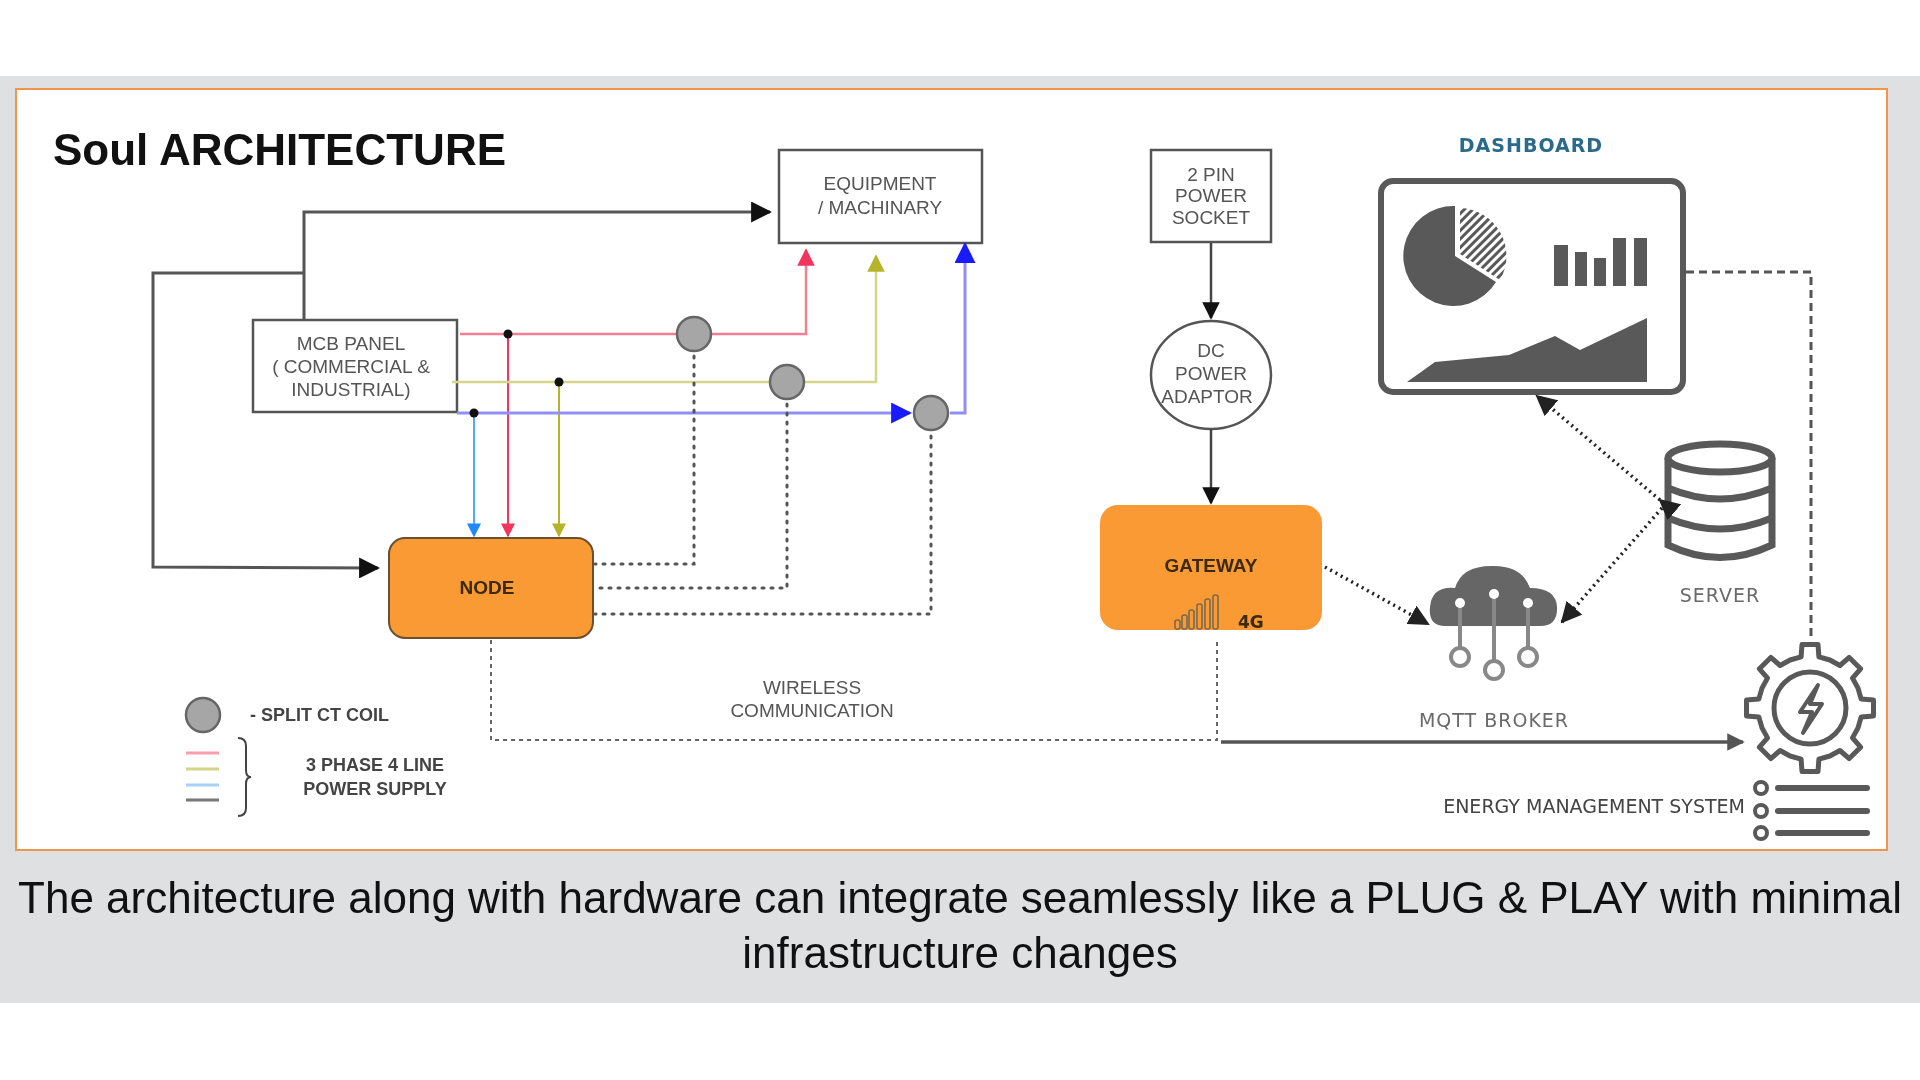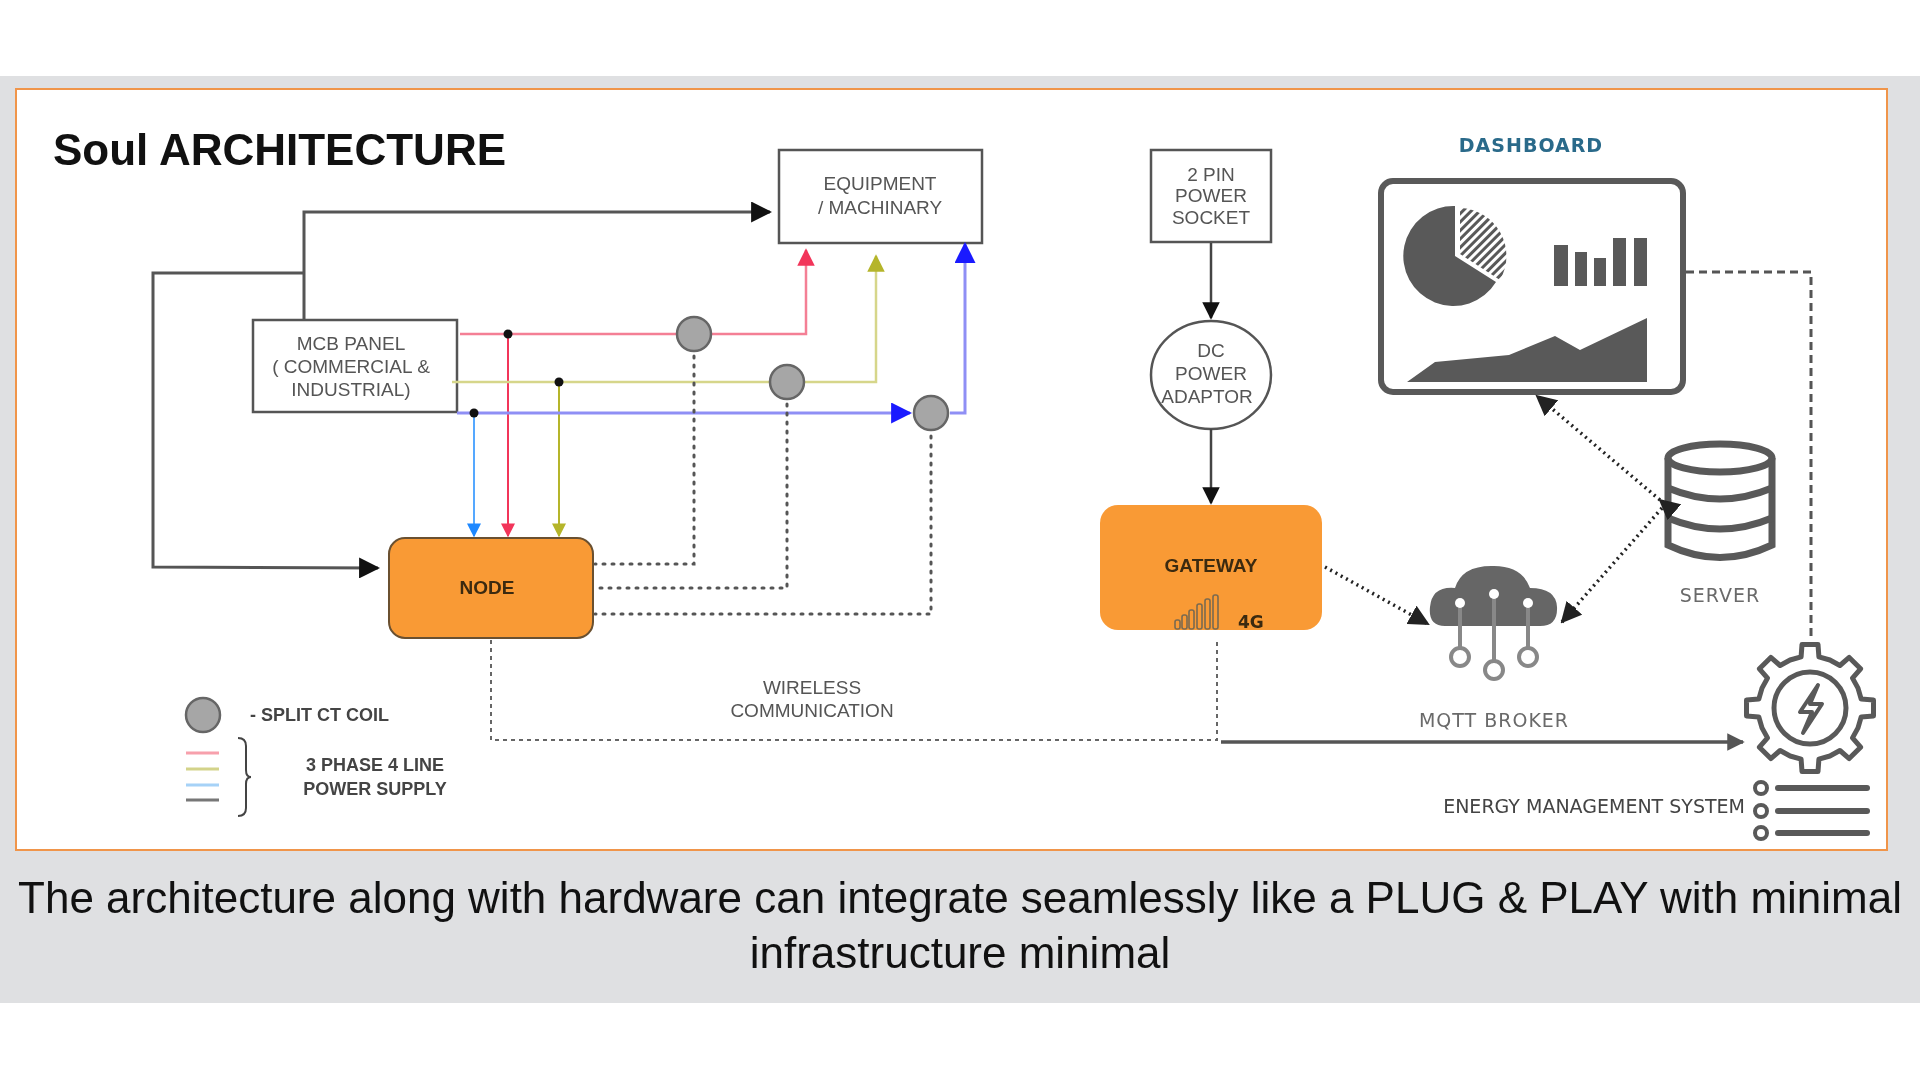--- a/index.html
+++ b/index.html
@@ -211,14 +211,14 @@
     <line x1="186" y1="785" x2="219" y2="785" stroke="#a6d2f7" stroke-width="3"></line>
     <line x1="186" y1="800" x2="219" y2="800" stroke="#777" stroke-width="3"></line>
     <path d="M238,738 Q246,738 246,746 L246,770 Q246,777 251,777 Q246,777 246,784 L246,808 Q246,816 238,816" fill="none" stroke="#444" stroke-width="2"></path>
     <text class="t-legend" x="375" y="771" text-anchor="middle">3 PHASE 4 LINE</text>
     <text class="t-legend" x="375" y="795" text-anchor="middle">POWER SUPPLY</text>
   </g>
 </svg>
 
 <div class="caption">
   <div>The architecture along with hardware can integrate seamlessly like a PLUG &amp; PLAY with minimal</div>
-  <div>infrastructure minimal</div>
+  <div>infrastructure changes</div>
 </div>
 
 </body></html>

